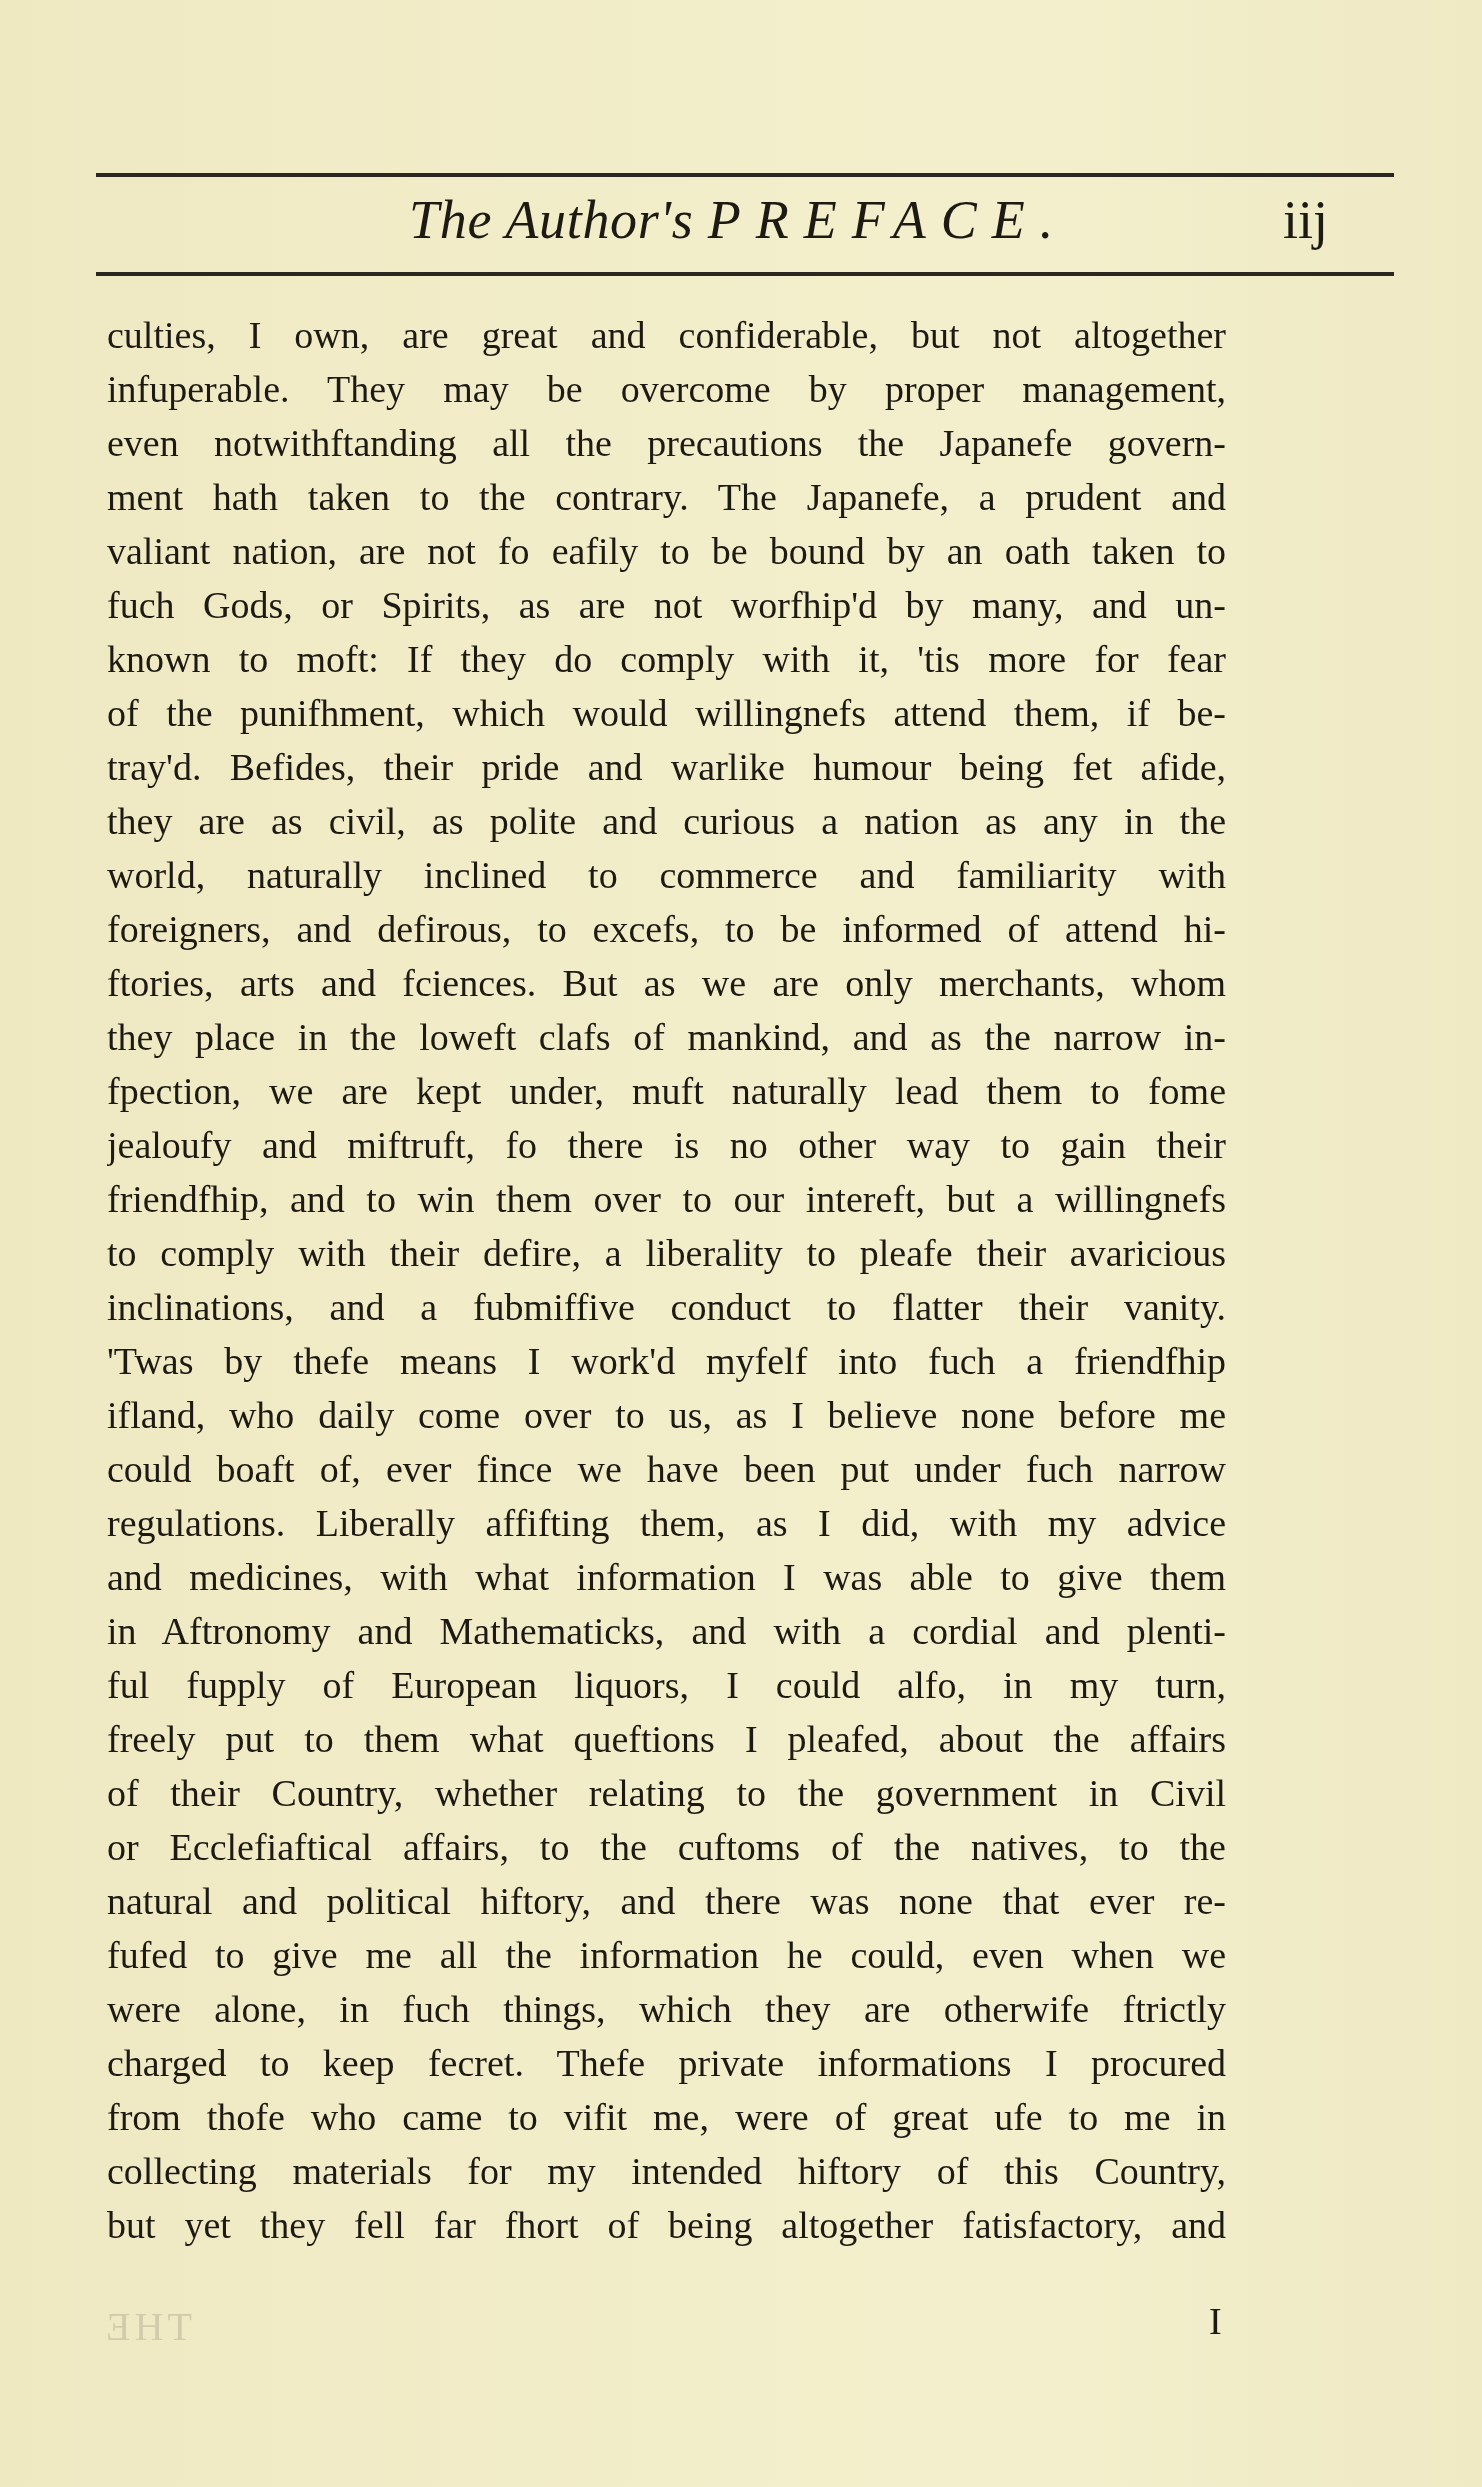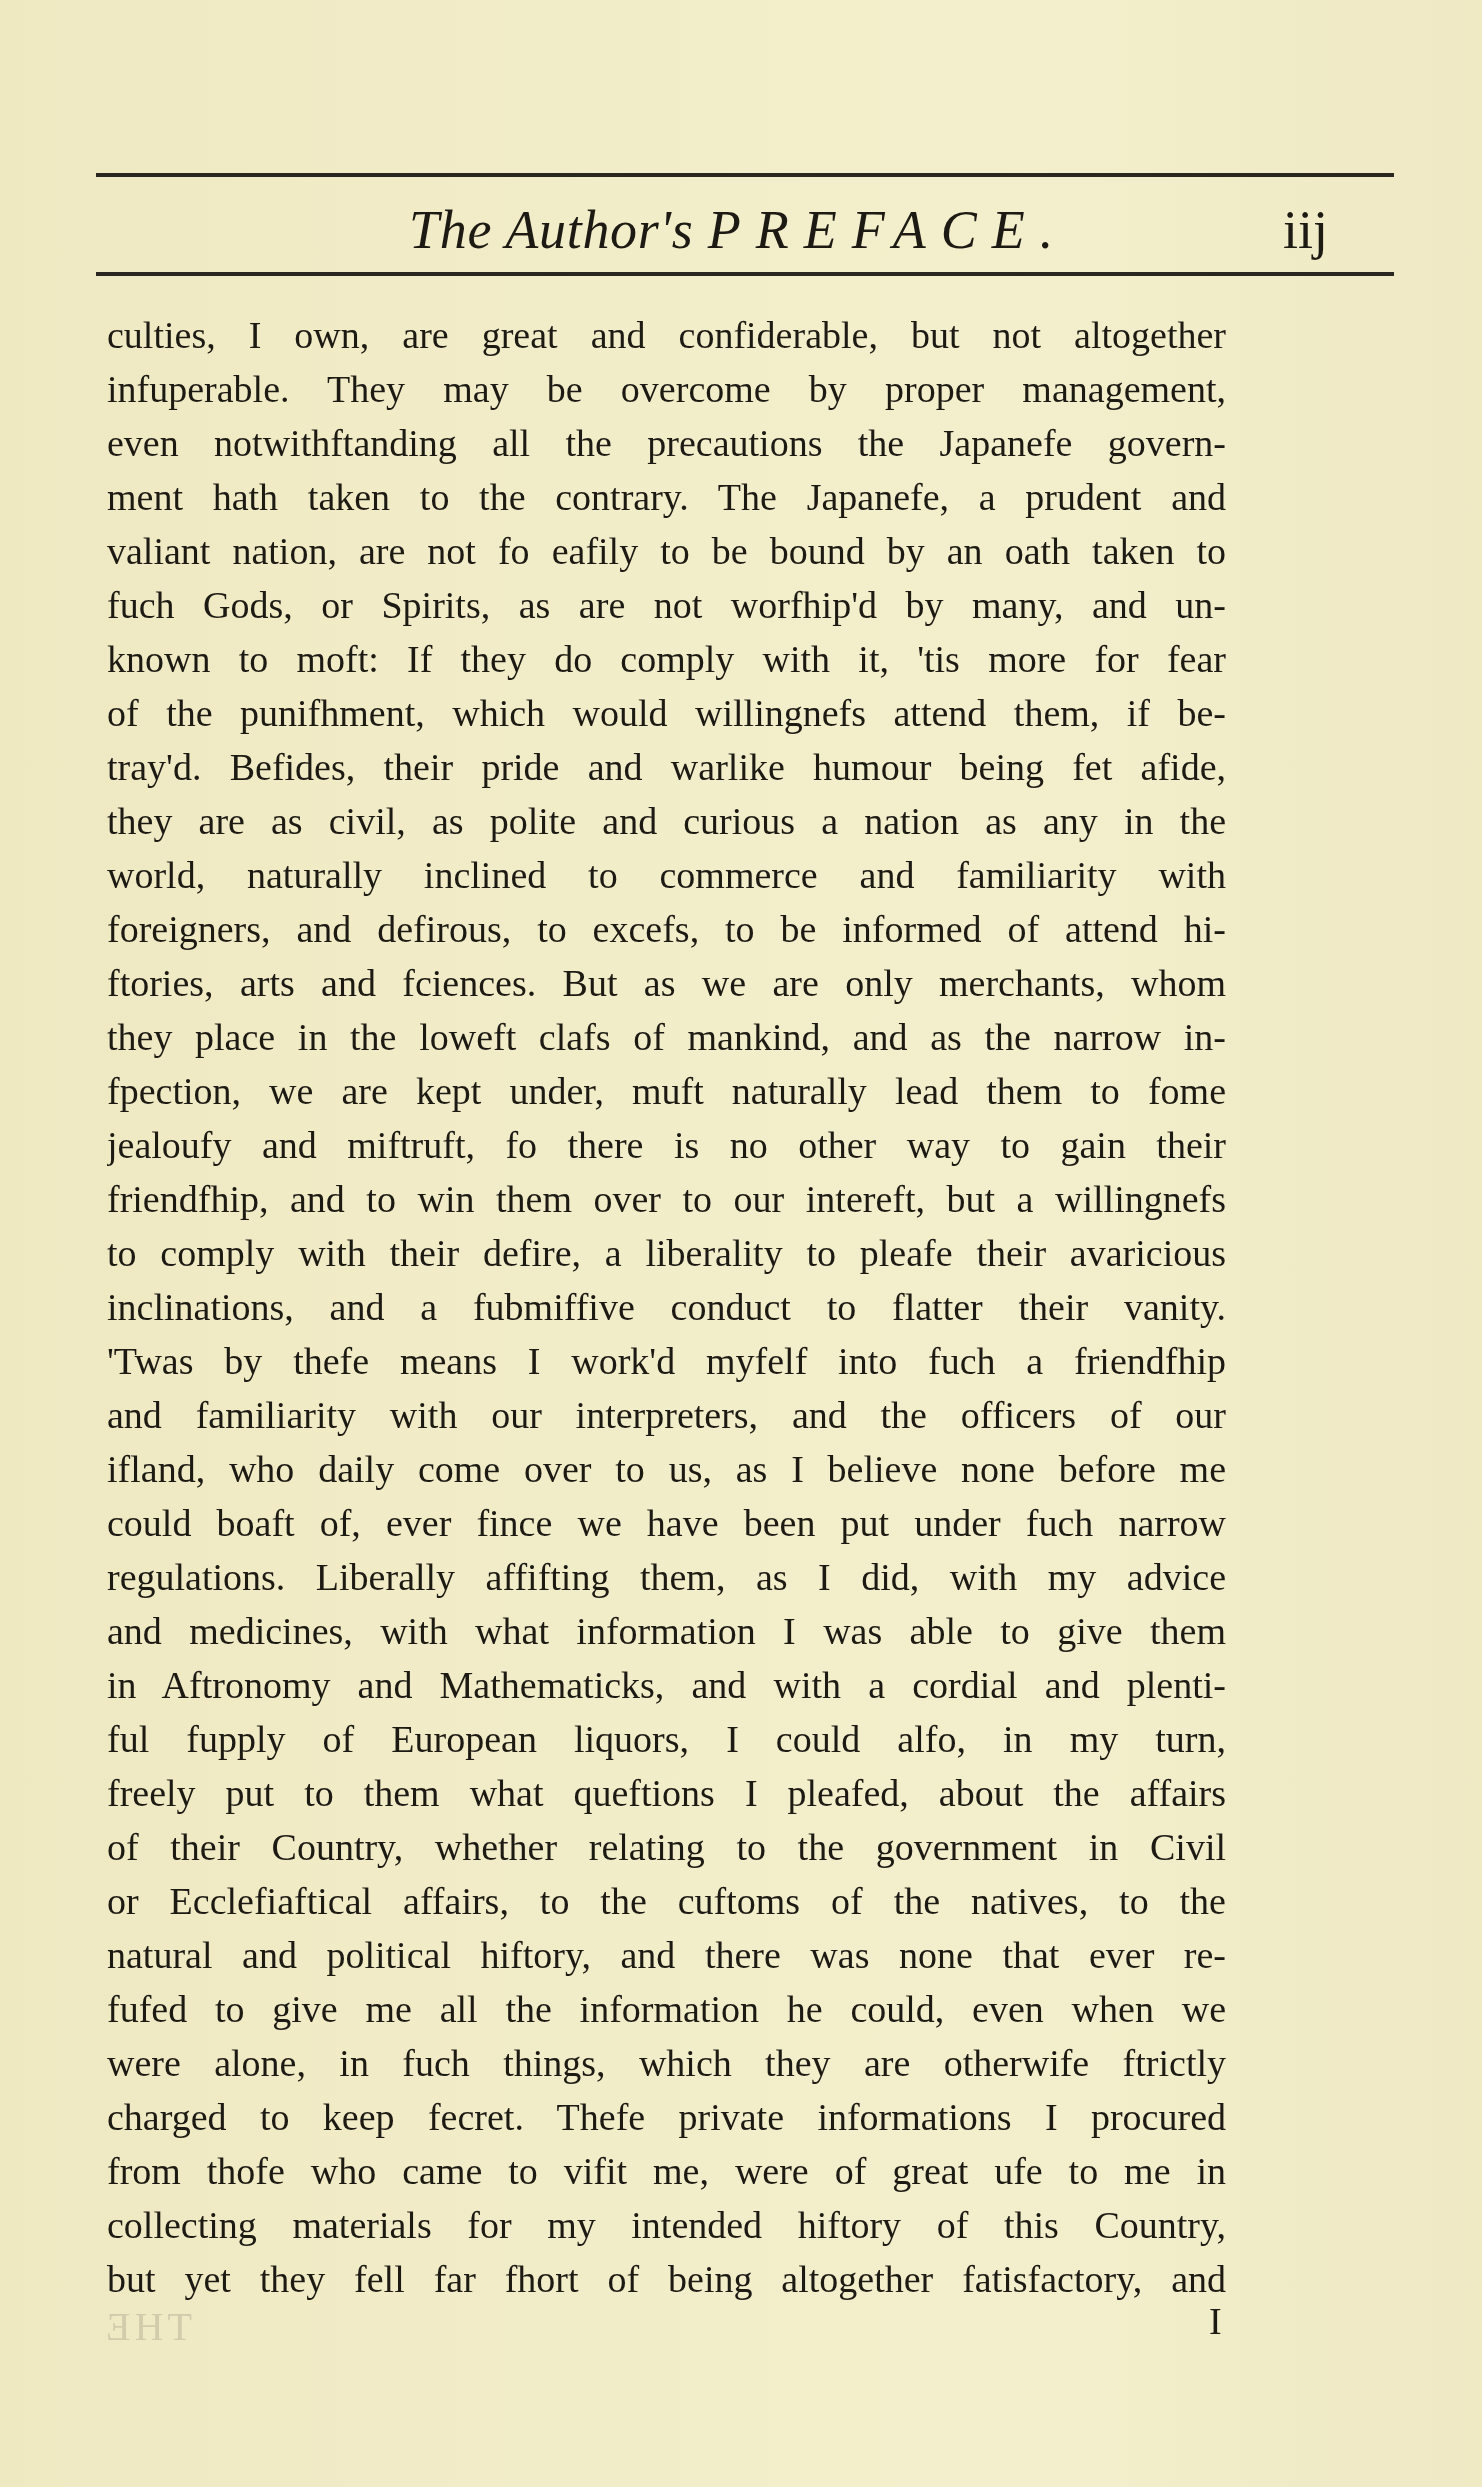--- a/index.html
+++ b/index.html
@@ -14,21 +14,21 @@
     position:absolute; left:0; top:0; width:1482px; height:2487px;
     background: linear-gradient(90deg,#efe9c2 0%,#f2edc9 40%,#f3efcc 70%,#efe9c4 100%);
   }
   .rule {
     position:absolute; left:96px; width:1298px; height:4.1px;
     background:#2a2620;
   }
   .rule.top { top:173px; }
   .rule.bottom { top:272px; }
   .header {
-    position:absolute; left:96px; top:180px; width:1298px; height:89px;
+    position:absolute; left:96px; top:170px; width:1298px; height:89px;
   }
   .running-title {
     position:absolute; left:313px; top:19px;
     font-size:54px; font-style:italic; letter-spacing:0.7px;
     white-space:nowrap;
   }
   .running-title .caps { font-style:italic; letter-spacing:15px; }
   .page-num {
     position:absolute; left:1187px; top:19px;
     font-size:54px; white-space:nowrap;
@@ -83,21 +83,20 @@
     <div class="line">world, naturally inclined to commerce and familiarity with</div>
     <div class="line">foreigners, and defirous, to excefs, to be informed of attend hi-</div>
     <div class="line">ftories, arts and fciences. But as we are only merchants, whom</div>
     <div class="line">they place in the loweft clafs of mankind, and as the narrow in-</div>
     <div class="line">fpection, we are kept under, muft naturally lead them to fome</div>
     <div class="line">jealoufy and miftruft, fo there is no other way to gain their</div>
     <div class="line">friendfhip, and to win them over to our intereft, but a willingnefs</div>
     <div class="line">to comply with their defire, a liberality to pleafe their avaricious</div>
     <div class="line">inclinations, and a fubmiffive conduct to flatter their vanity.</div>
     <div class="line">'Twas by thefe means I work'd myfelf into fuch a friendfhip</div>
-    <div class="line">and familiarity with our interpreters, and the officers of our</div>
     <div class="line">ifland, who daily come over to us, as I believe none before me</div>
     <div class="line">could boaft of, ever fince we have been put under fuch narrow</div>
     <div class="line">regulations. Liberally affifting them, as I did, with my advice</div>
     <div class="line">and medicines, with what information I was able to give them</div>
     <div class="line">in Aftronomy and Mathematicks, and with a cordial and plenti-</div>
     <div class="line">ful fupply of European liquors, I could alfo, in my turn,</div>
     <div class="line">freely put to them what queftions I pleafed, about the affairs</div>
     <div class="line">of their Country, whether relating to the government in Civil</div>
     <div class="line">or Ecclefiaftical affairs, to the cuftoms of the natives, to the</div>
     <div class="line">natural and political hiftory, and there was none that ever re-</div>

